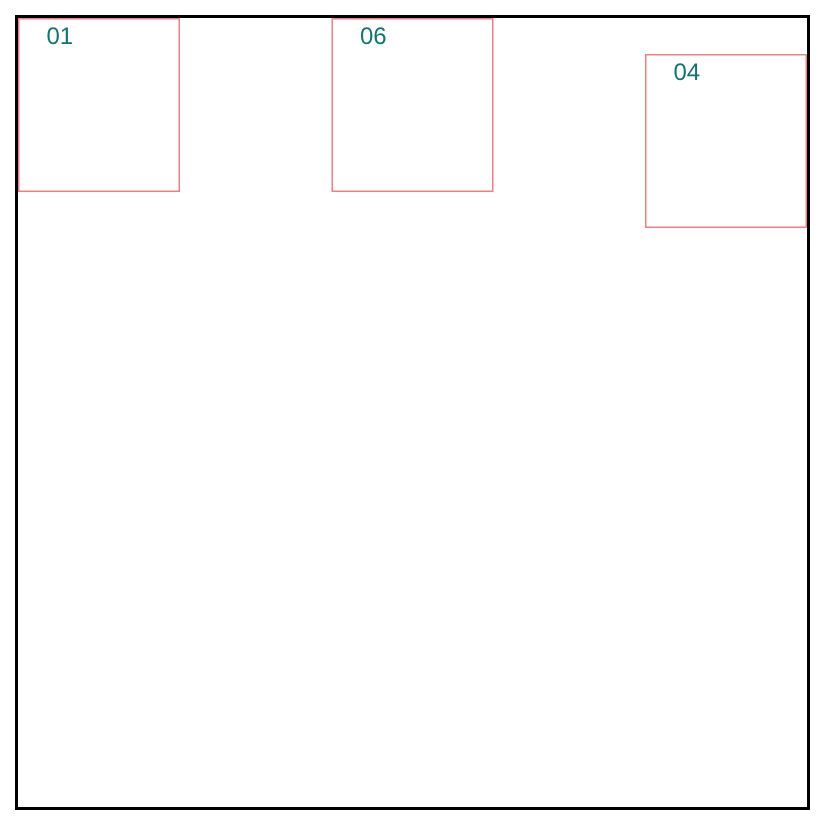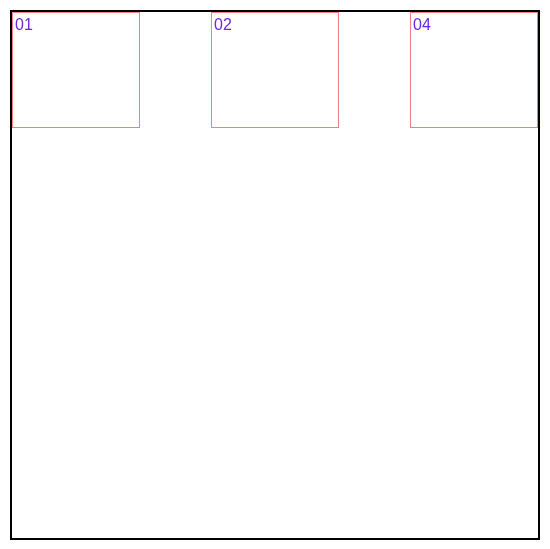--- a/index.html
+++ b/index.html
@@ -16,42 +16,43 @@
       width: 530px;
       height: 530px;
       border: 2px solid #000;
       display: flex;
       flex-wrap: nowrap;
       justify-content: space-between;
       align-items: flex-start;
       padding: 0;
     }
     .box {
-      width: 128px;
+      width: 108px;
       height: 116px;
       border: 1px solid #f08080;
       font-size: 16px;
-      color: #6d28d9;
-      padding: 2px 2px;
+      color: #0f766e;
+      padding: 2px 18px;
       line-height: 1.2;
       margin: 0 6px;
     }
     .box:first-child {
       margin-left: 0;
     }
     .box:last-child {
       margin-right: 0;
+      margin-top: 24px;
     }
   </style>
 </head>
 <body>
 
 <div class="container">
   <div class="box">
     <span>01</span>
   </div>
   <div class="box">
-    <span>02</span>
+    <span>06</span>
   </div>
   <div class="box">
     <span>04</span>
   </div>
 </div>
 
 </body></html>

